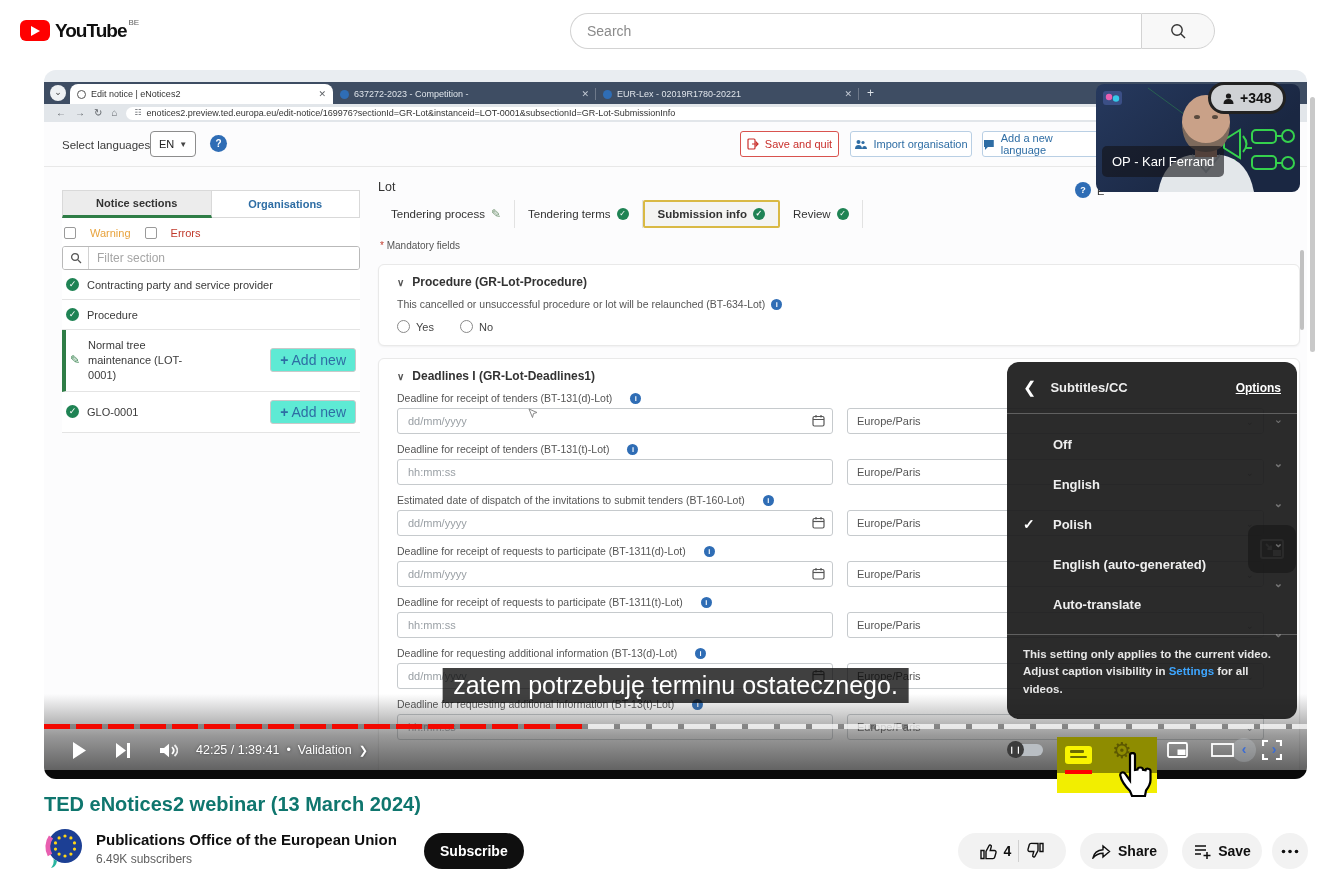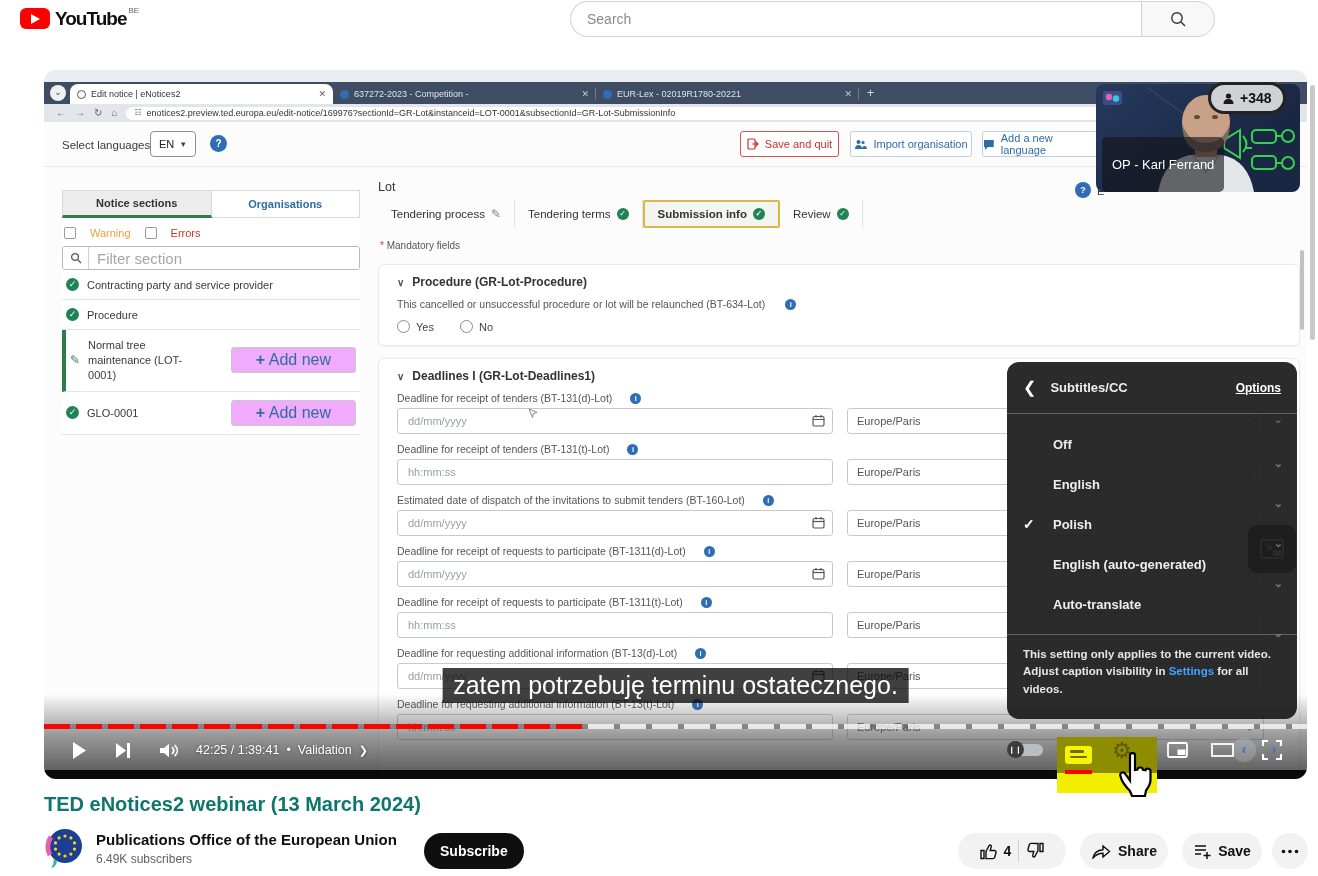--- a/index.html
+++ b/index.html
@@ -1,20 +1,20 @@
 <!DOCTYPE html>
 <html><head>
 <meta charset="utf-8">
 <style>
   * { margin:0; padding:0; box-sizing:border-box; }
   html,body { width:1318px; height:876px; background:#fff; font-family:"Liberation Sans", sans-serif; overflow:hidden; }
   body { position:relative; }
 
   
-  .yt-header { position:absolute; left:0; top:0; width:1318px; height:64px; background:#fff; }
+  .yt-header { position:absolute; left:0; top:12px; width:1318px; height:64px; background:#fff; }
   .yt-logo { position:absolute; left:20px; top:8px; display:flex; align-items:flex-start; cursor:pointer; }
   .yt-mark { width:30px; height:21px; background:#ff0000; border-radius:6px; position:relative; margin-right:5px; }
   .yt-mark::after { content:""; position:absolute; left:11px; top:5.5px; border-left:9px solid #fff; border-top:5px solid transparent; border-bottom:5px solid transparent; }
   .yt-word { font-size:19px; font-weight:700; letter-spacing:-1px; color:#0f0f0f; line-height:21px; }
   .yt-region { font-size:8px; color:#606060; margin-left:2px; margin-top:-2px; }
   .yt-search { position:absolute; left:570px; top:1px; width:645px; height:36px; display:flex; }
   .yt-search input { flex:1; border:1px solid #d3d3d3; border-right:none; border-radius:18px 0 0 18px; padding:0 16px; font-size:14px; color:#111; outline:none; }
   .yt-search input::placeholder { color:#8a8a8a; }
   .yt-search-btn { width:74px; border:1px solid #d3d3d3; background:#f8f8f8; border-radius:0 18px 18px 0; display:flex; align-items:center; justify-content:center; cursor:pointer; }
   .yt-page-scroll { position:absolute; right:3px; top:85px; width:5px; height:255px; background:#c9c9c9; border-radius:3px; }
@@ -53,57 +53,57 @@
   .sb-tabs { display:flex; height:28px; }
   .sb-tab { flex:1; display:flex; align-items:center; justify-content:center; font-size:11px; border:1px solid #d9d9d9; cursor:pointer; }
   .sb-tab.on { background:#ececec; font-weight:700; color:#333; border-bottom:3px solid #2e7d46; }
   .sb-tab.off { color:#2e6da4; font-weight:700; border-left:none; }
   .sb-filterrow { display:flex; align-items:center; gap:14px; padding:9px 2px 7px 2px; }
   .cbx { width:12px; height:12px; border:1.4px solid #9a9a9a; border-radius:2px; background:#fff; display:inline-block; cursor:pointer; }
   .warn-lab { color:#e8a33d; }
   .err-lab { color:#c0392b; }
   .sb-search { display:flex; height:24px; border:1px solid #b9b9b9; border-radius:3px; overflow:hidden; }
   .sb-search .mag { width:26px; border-right:1px solid #d2d2d2; display:flex; align-items:center; justify-content:center; background:#fff; }
-  .sb-search input { flex:1; border:none; outline:none; padding:0 8px; font-size:15px; color:#333; }
+  .sb-search input { flex:1; border:none; outline:none; padding:0 8px; font-size:12px; color:#333; }
   .sb-search input::placeholder { color:#a5a5a5; }
   .sb-item { display:flex; align-items:center; gap:8px; border-bottom:1px solid #e4e4e4; padding:8px 4px; min-height:30px; }
   .chk { width:13px; height:13px; border-radius:50%; background:#1f8354; color:#fff; font-size:9px; text-align:center; line-height:13px; flex:0 0 auto; }
   .pencil { color:#2e7d46; font-size:12px; flex:0 0 auto; }
   .sb-item.editing { border-left:4px solid #2e7d46; }
-  .addnew { margin-left:auto; border:1px solid #c9c9c9; border-radius:3px; background:#f0abfc; color:#2e6da4; font-size:16px; padding:3px 24px; cursor:pointer; white-space:nowrap; }
+  .addnew { margin-left:auto; border:1px solid #c9c9c9; border-radius:3px; background:#5eead4; color:#2e6da4; font-size:14px; padding:3px 9px; cursor:pointer; white-space:nowrap; }
   .addnew .plus { font-weight:700; }
 
   .main-title { position:absolute; left:334px; top:58px; font-size:12.5px; color:#333; }
   .m-tabs { position:absolute; left:334px; top:78px; height:28px; display:flex; }
   .m-tab { display:flex; align-items:center; gap:6px; padding:0 13px; font-size:11.5px; color:#333; border-right:1px solid #e2e2e2; cursor:pointer; }
   .m-tab.sel { border:2px solid #d9b944; background:#f4f4f2; font-weight:700; border-radius:2px; }
   .chk-sm { width:12px; height:12px; border-radius:50%; background:#1f8354; color:#fff; font-size:8px; text-align:center; line-height:12px; }
   .mandatory { position:absolute; left:336px; top:118px; font-size:10px; color:#555; }
   .mandatory .star { color:#c0392b; }
   .card { position:absolute; left:334px; width:922px; background:#fff; border:1px solid #e9e9e9; border-radius:6px; box-shadow:0 1px 2px rgba(0,0,0,.05); padding:10px 18px; }
   .card-title { font-size:12px; font-weight:700; color:#333; display:flex; align-items:center; gap:8px; }
   .sect-chev { color:#555; font-size:10px; }
-  .q-text { margin-top:9px; font-size:10.5px; color:#555; display:flex; align-items:center; gap:20px; }
+  .q-text { margin-top:9px; font-size:10.5px; color:#555; display:flex; align-items:center; gap:6px; }
   .info-i { width:11px; height:11px; border-radius:50%; background:#2f6db5; color:#fff; font-size:7.5px; font-weight:700; text-align:center; line-height:11px; display:inline-block; }
   .radio-row { margin-top:10px; display:flex; align-items:center; gap:26px; font-size:11px; color:#444; }
   .radio { width:13px; height:13px; border:1.5px solid #8a8a8a; border-radius:50%; background:#fff; display:inline-block; vertical-align:-2px; margin-right:6px; cursor:pointer; }
   .f-label { margin-top:9px; margin-bottom:4px; font-size:10.5px; color:#555; display:flex; align-items:center; gap:18px; }
   .f-row { display:flex; gap:14px; height:26px; }
   .f-inputwrap { position:relative; width:436px; }
   .f-inputwrap input { width:100%; height:100%; border:1px solid #c6cacd; border-radius:3px; padding:0 26px 0 10px; font-size:11px; color:#444; outline:none; background:#fff; }
   .f-inputwrap input::placeholder { color:#9aa0a5; }
   .cal-ic { position:absolute; right:8px; top:6px; }
   .tz-select { width:417px; height:26px; border:1px solid #c6cacd; border-radius:3px; background:#fff; display:flex; align-items:center; justify-content:space-between; padding:0 9px; font-size:11px; color:#555; cursor:pointer; }
   .tz-chev { color:#8a8f94; font-size:10px; }
   .app-scroll { position:absolute; left:1256px; top:128px; width:4px; height:80px; background:#c1c1c1; border-radius:2px; }
   .cursor-arrow { position:absolute; left:484px; top:286px; }
 
   
   .webcam { position:absolute; left:1052px; top:14px; width:204px; height:108px; border-radius:8px; background:linear-gradient(140deg,#26395e 0%,#1a2742 70%); overflow:hidden; z-index:3; }
-  .cam-name { position:absolute; left:6px; bottom:0; background:rgba(20,20,25,.62); color:#fff; font-size:13px; padding:20px 10px; border-radius:5px; }
+  .cam-name { position:absolute; left:6px; bottom:15px; background:rgba(20,20,25,.62); color:#fff; font-size:13px; padding:8px 10px; border-radius:5px; }
   .badge-348 { position:absolute; left:1164px; top:12px; height:32px; background:#cfd2d5; border:3px solid #222; border-radius:18px; display:flex; align-items:center; gap:5px; padding:0 11px; z-index:4; font-weight:700; font-size:14px; color:#111; }
 
   
   .bottom-grad { position:absolute; left:0; bottom:9px; width:100%; height:76px; background:linear-gradient(to bottom, rgba(60,60,60,0) 0%, rgba(70,70,70,.55) 55%, rgba(55,55,55,.78) 100%); z-index:2; }
   .black-strip { position:absolute; left:0; bottom:0; width:100%; height:9px; background:#0a0a0a; z-index:2; }
   .caption { position:absolute; left:50%; transform:translateX(-50%); top:598px; background:rgba(10,10,10,.78); color:#fff; font-size:25px; padding:3px 11px; white-space:nowrap; z-index:3; }
   .progress { position:absolute; left:0; top:654px; width:100%; height:5px; background:repeating-linear-gradient(90deg, rgba(255,255,255,.72) 0 26px, rgba(80,80,80,.45) 26px 32px); z-index:5; }
   .progress-played { height:100%; background:repeating-linear-gradient(90deg, #f20800 0 26px, rgba(0,0,0,0) 26px 32px); }
   .controls { position:absolute; left:0; top:660px; width:100%; height:40px; z-index:5; }
   .ctl { position:absolute; top:0; height:40px; display:flex; align-items:center; justify-content:center; cursor:pointer; }

